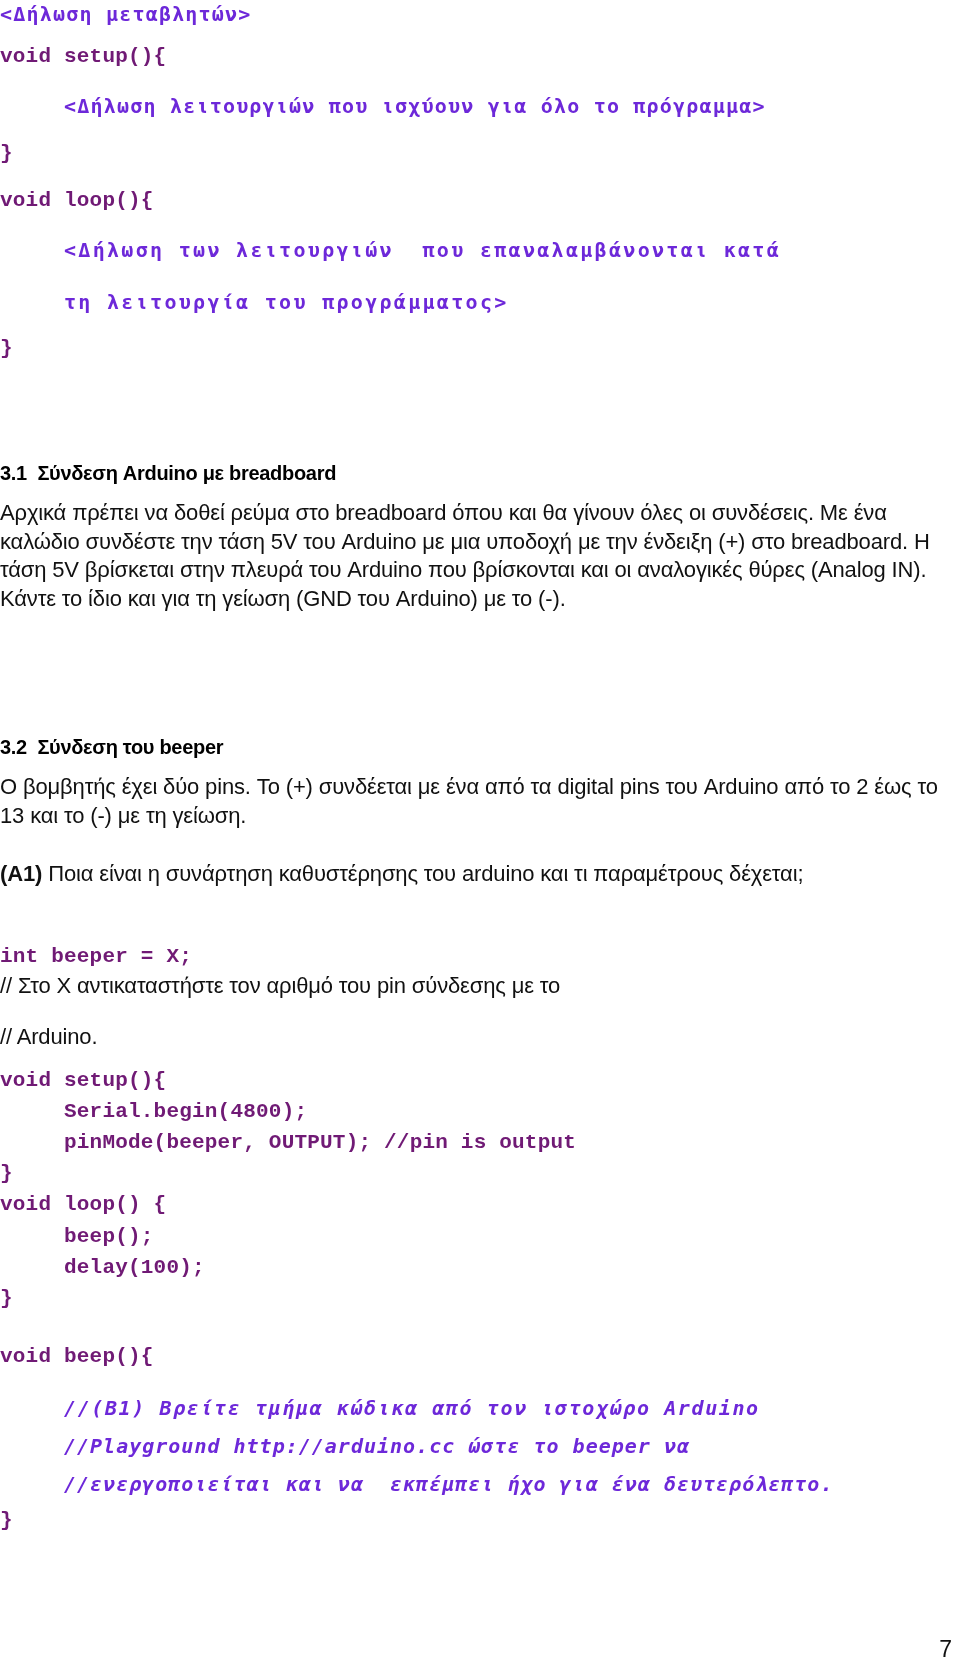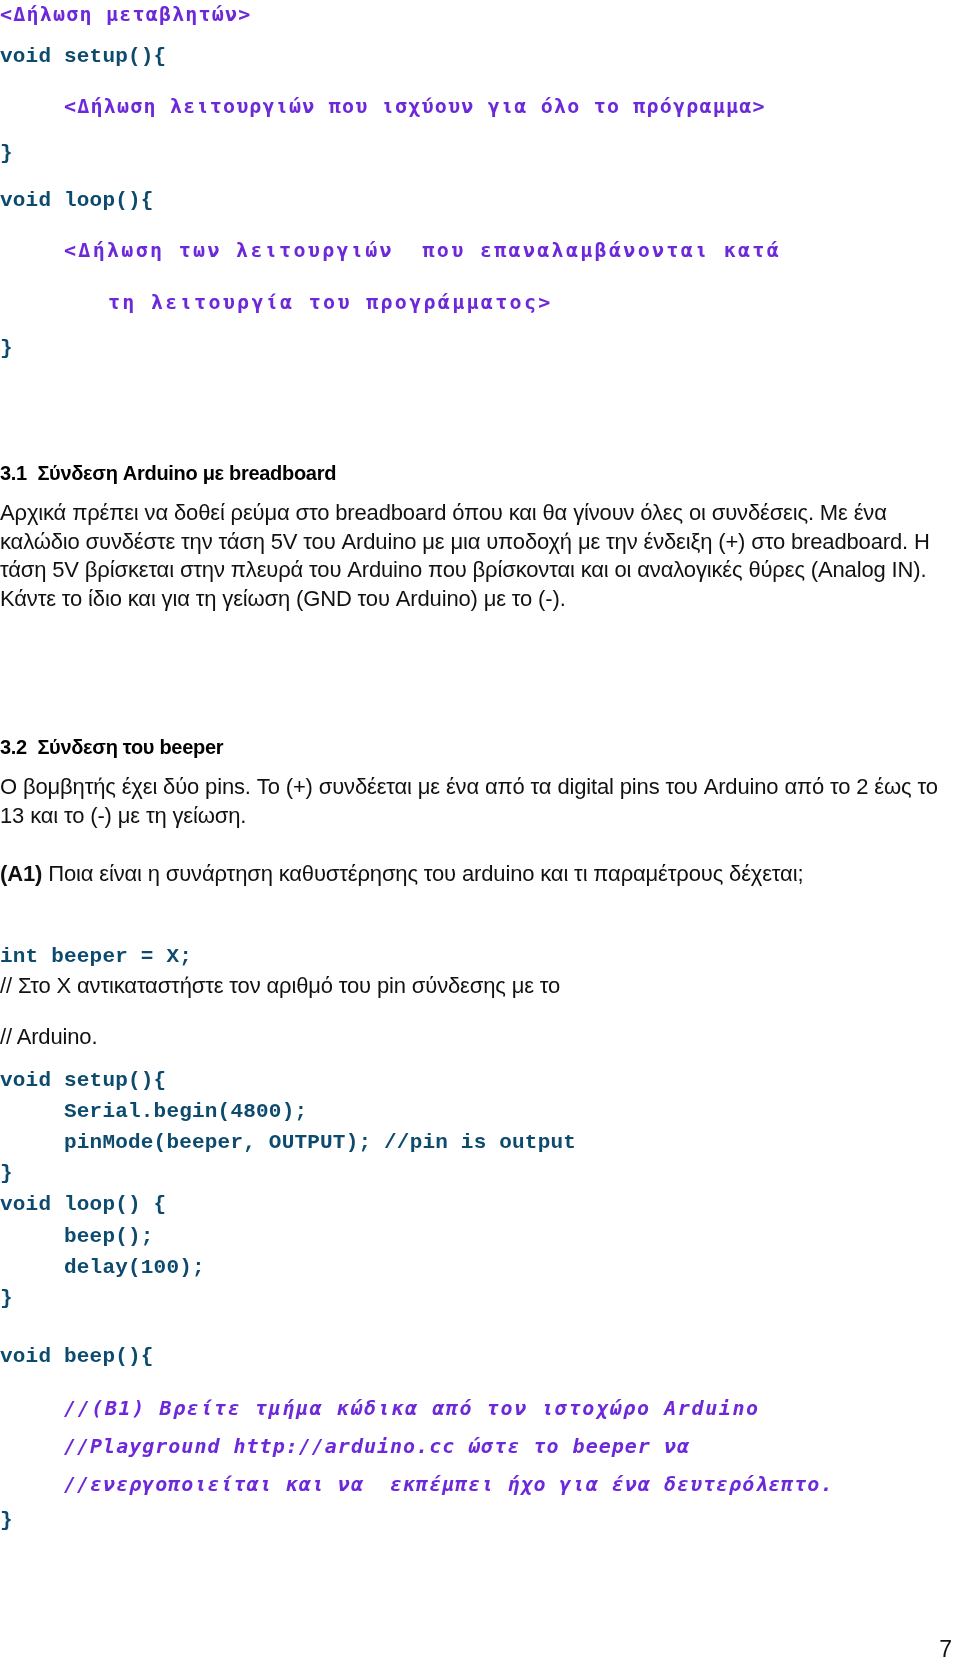--- a/index.html
+++ b/index.html
@@ -21,21 +21,21 @@
     position: relative;
     width: 960px;
     height: 1677px;
     box-sizing: border-box;
     padding: 0;
   }
 
   
   .code {
     font-family: "Liberation Mono", "DejaVu Sans Mono", monospace;
-    color: #0c4a6e;
+    color: #701a75;
     font-size: 21px;
     font-weight: 700;
     letter-spacing: 0.2px;
     white-space: pre;
     line-height: 1.0;
   }
   .code-greek {
     font-family: "DejaVu Sans Mono", "Liberation Mono", monospace;
     color: #6d28d9;
     font-size: 20px;
@@ -97,21 +97,21 @@
 
 <div class="page">
 
   <div class="block">
     <div class="ln code-greek" style="top:4px; left:0px;">&lt;Δήλωση μεταβλητών&gt;</div>
     <div class="ln code" style="top:46px; left:0px;">void setup(){</div>
     <div class="ln code-greek" style="top:96px; left:64px;">&lt;Δήλωση λειτουργιών που ισχύουν για όλο το πρόγραμμα&gt;</div>
     <div class="ln code" style="top:143px; left:0px;">}</div>
     <div class="ln code" style="top:190px; left:0px;">void loop(){</div>
     <div class="ln code-greek" style="top:240px; left:64px; letter-spacing:2.3px;">&lt;Δήλωση των λειτουργιών  που επαναλαμβάνονται κατά</div>
-    <div class="ln code-greek" style="top:292px; left:64px; letter-spacing:2.3px;margin-left:44px;">τη λειτουργία του προγράμματος&gt;</div>
+    <div class="ln code-greek" style="top:292px; left:64px; letter-spacing:2.3px;">τη λειτουργία του προγράμματος&gt;</div>
     <div class="ln code" style="top:338px; left:0px;">}</div>
   </div>
 
   <h2 class="heading ln" style="top:462px; left:0px;">3.1  Σύνδεση Arduino με breadboard</h2>
 
   <div class="para prose" style="top:499px; left:0px;">Αρχικά πρέπει να δοθεί ρεύμα στο breadboard όπου και θα γίνουν όλες οι συνδέσεις. Με ένα καλώδιο συνδέστε την τάση 5V του Arduino με μια υποδοχή με την ένδειξη (+) στο breadboard. Η τάση 5V βρίσκεται στην πλευρά του Arduino που βρίσκονται και οι αναλογικές θύρες (Analog IN). Κάντε το ίδιο και για τη γείωση (GND του Arduino) με το (-).</div>
 
   <h2 class="heading ln" style="top:736px; left:0px;">3.2  Σύνδεση του beeper</h2>
 
   <div class="para prose" style="top:773px; left:0px;">Ο βομβητής έχει δύο pins. Το (+) συνδέεται με ένα από τα digital pins του Arduino από το 2 έως το 13 και το (-) με τη γείωση.</div>

